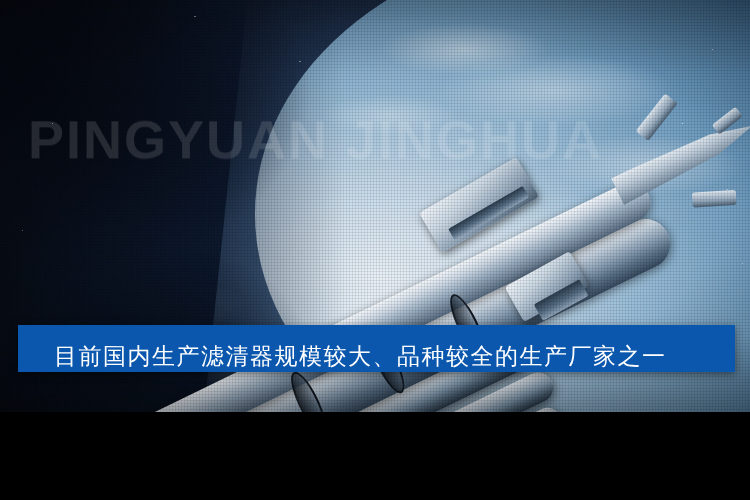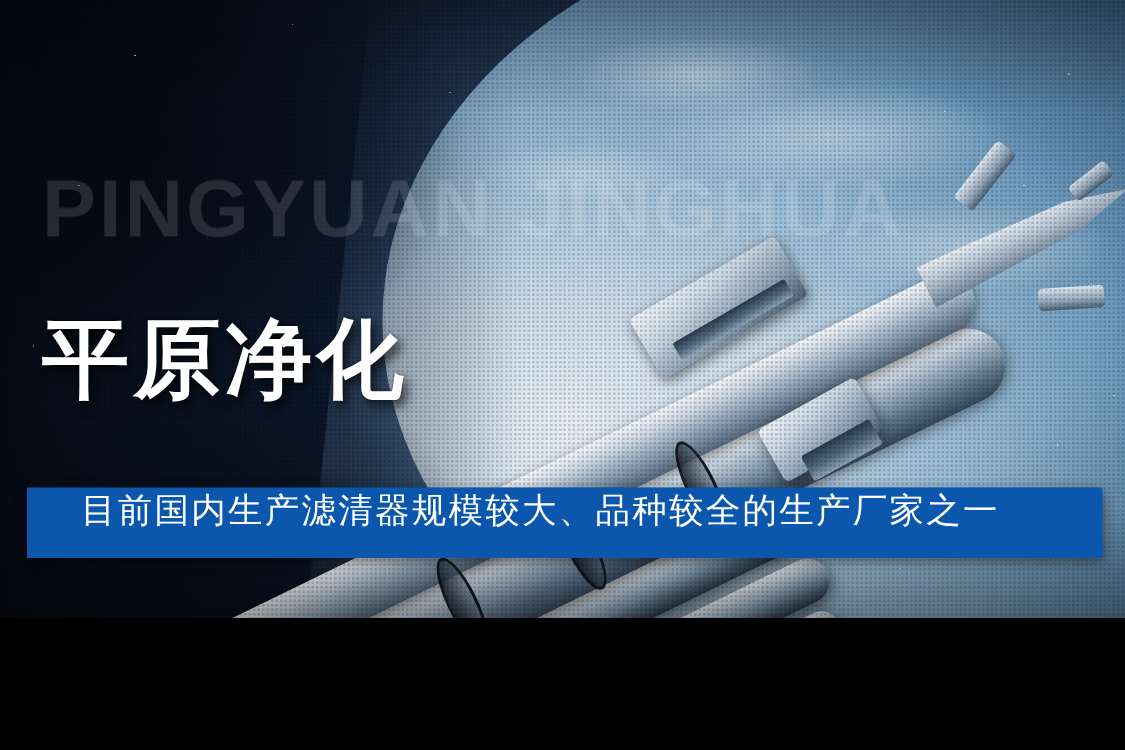--- a/index.html
+++ b/index.html
@@ -240,21 +240,21 @@
 
   .tagline-bar {
     position: absolute;
     left: 18px;
     top: 325px;
     width: 717px;
     height: 47px;
     background: #0b57ad;
     box-shadow: 0 2px 8px rgba(0,0,0,0.45);
     display: flex;
-    align-items: flex-start;
+    align-items: flex-end;
   }
   .tagline-text {
     margin-left: 36px;
     font-size: 23px;
     font-weight: 400;
     letter-spacing: 1.5px;
     color: #ffffff;
     white-space: nowrap;
   }
 </style>
@@ -293,20 +293,19 @@
     <div class="rkt-fin fin-b"></div>
     <div class="rkt-fin fin-c"></div>
 
   </div>
 
   <div class="layer vignette"></div>
   <div class="layer halftone"></div>
 
   <div class="watermark">PINGYUAN JINGHUA</div>
 
-  <h1 class="title">平原净化</h1>
 
 
   <div class="tagline-bar">
     <span class="tagline-text">目前国内生产滤清器规模较大、品种较全的生产厂家之一</span>
   </div>
 
 </div>
 
 </body></html>

